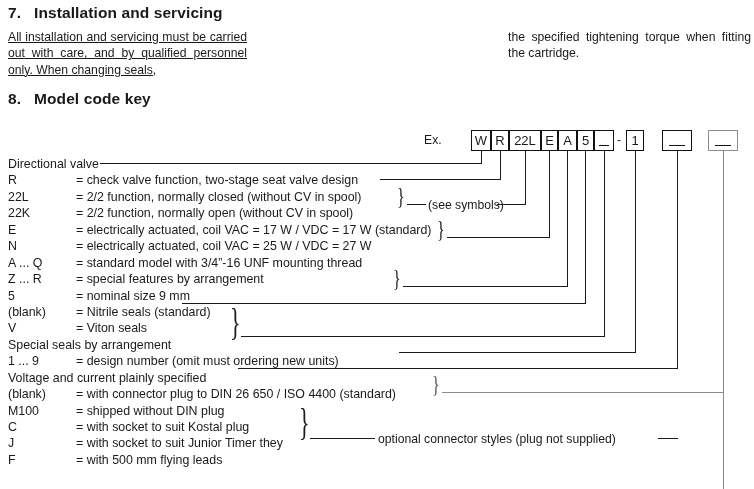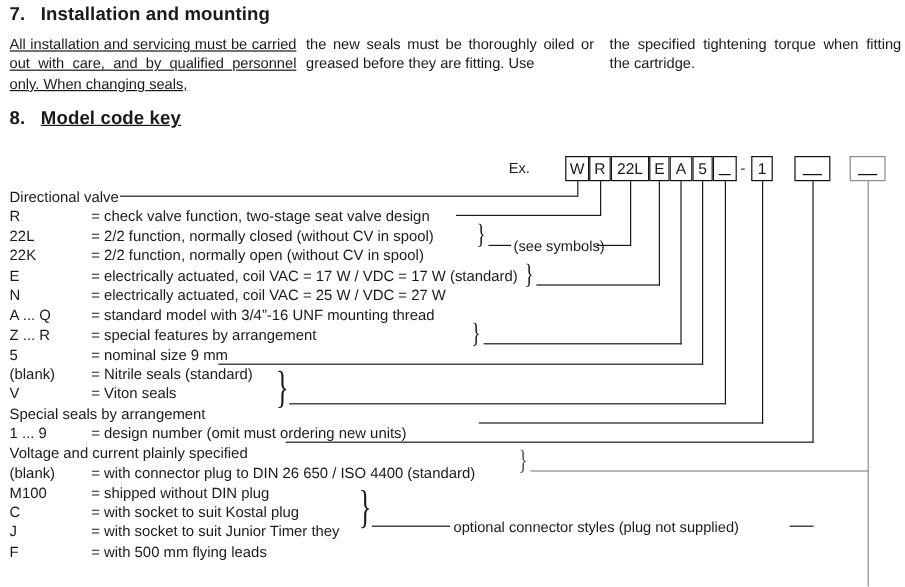--- a/index.html
+++ b/index.html
@@ -119,34 +119,31 @@
     transform-origin: left center;
     white-space: nowrap;
   }
 </style>
 </head>
 <body>
 
 <div id="page">
 
   <div class="sect-head" style="left:8px; top:4px;">
-    <span class="sect-num">7.</span><span>Installation and mounting</span>
+    <span class="sect-num">7.</span><span>Installation and servicing</span>
   </div>
 
   <div class="col-para" style="left:8px; top:29px; width:239px;text-decoration:underline;">
     <p>All installation and servicing  must be carried out with care, and by qualified personnel only. When changing seals,</p>
   </div>
-  <div class="col-para" style="left:255px; top:29px; width:240px;">
-    <p>the new seals must be thoroughly oiled or greased before they are fitting. Use</p>
-  </div>
   <div class="col-para" style="left:508px; top:29px; width:243px;">
     <p>the specified tightening torque when fitting the cartridge.</p>
   </div>
 
-  <div class="sect-head" style="left:8px; top:90px;text-decoration:underline;">
+  <div class="sect-head" style="left:8px; top:90px;">
     <span class="sect-num">8.</span><span>Model code key</span>
   </div>
 
   <div class="lbl" style="left:424px; top:134px;">Ex.</div>
 
   <div class="code-box" style="left:471px; width:20px;">W</div>
   <div class="code-box" style="left:491px; width:18px;">R</div>
   <div class="code-box" style="left:509px; width:32px;">22L</div>
   <div class="code-box" style="left:541px; width:17px;">E</div>
   <div class="code-box" style="left:558px; width:19px;">A</div>

